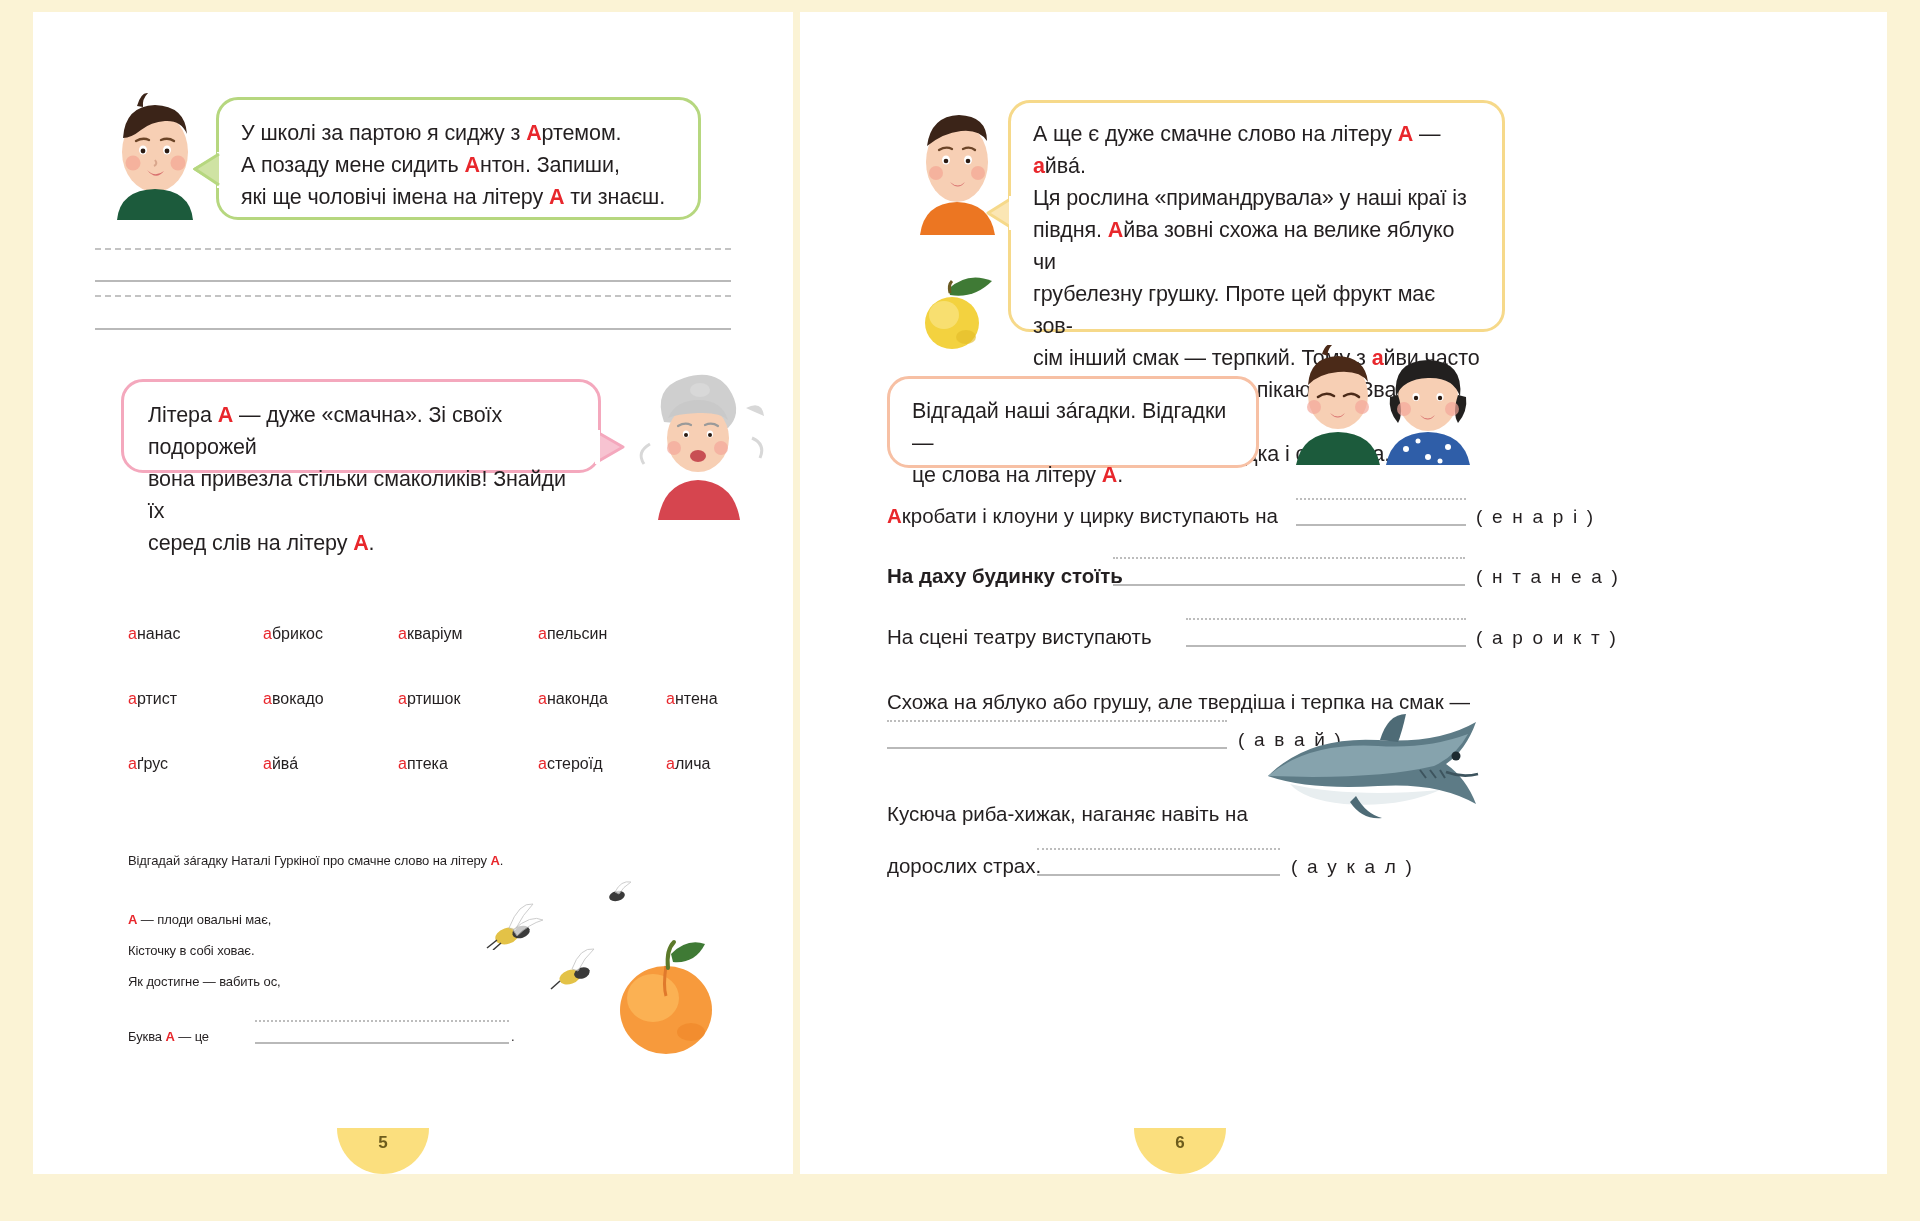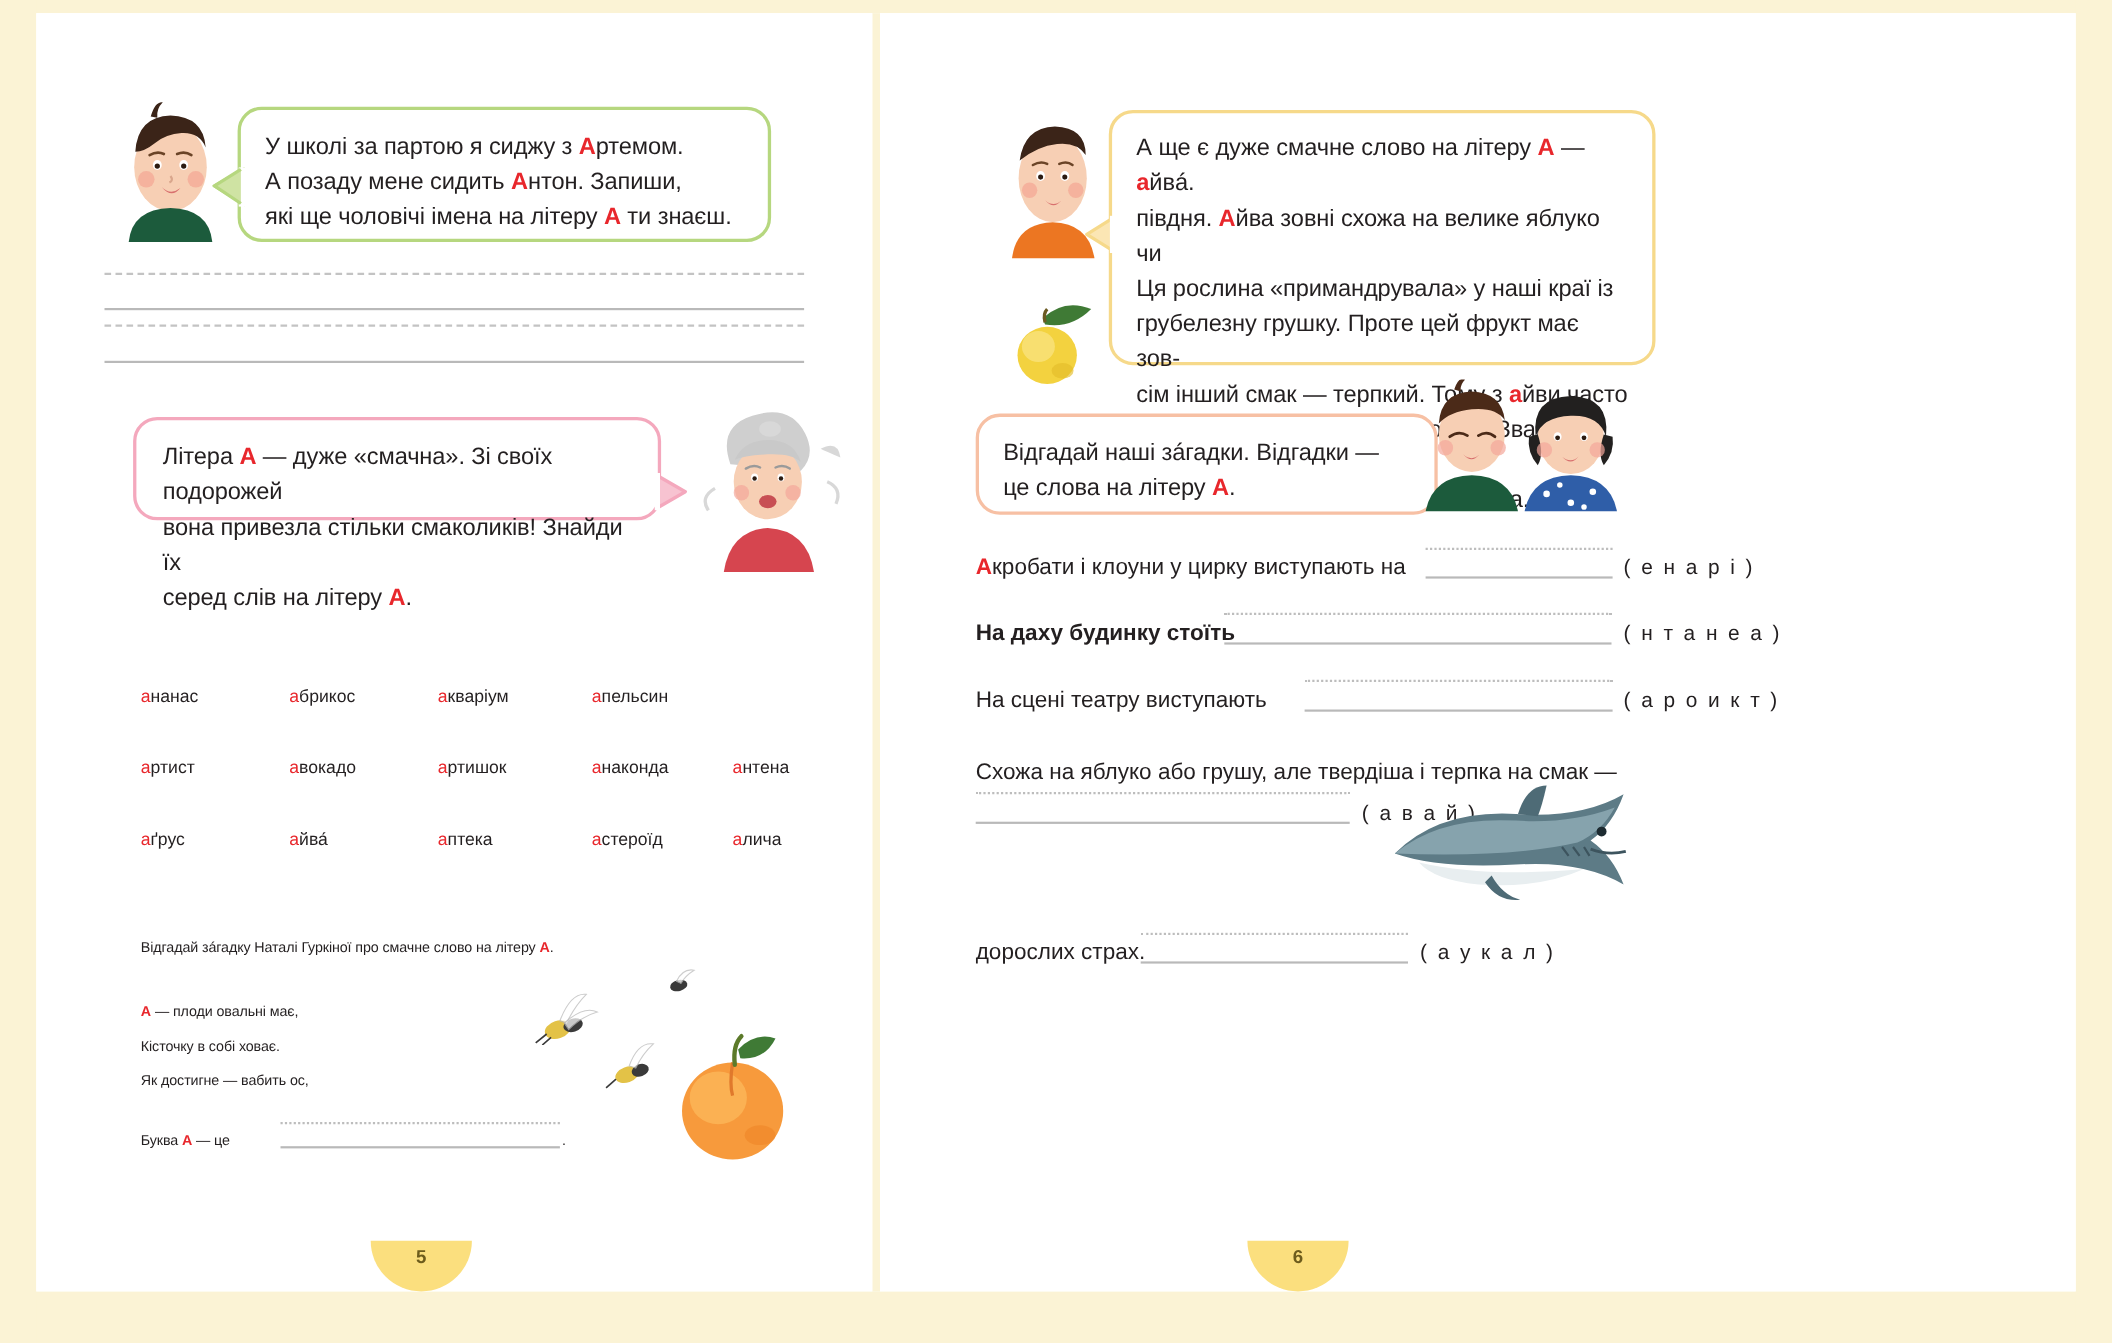--- a/index.html
+++ b/index.html
@@ -306,24 +306,24 @@
       <circle cx="36" cy="73" r="7" fill="#f4a896" opacity="0.75"></circle>
       <circle cx="78" cy="73" r="7" fill="#f4a896" opacity="0.75"></circle>
       <path d="M50 82 q8 7 15 0 q-7 9 -15 0 z" fill="#d8706e"></path>
       <path d="M20 135 q4 -32 37 -33 q33 1 38 33 z" fill="#ec7622"></path>
     </svg>
 
     <div class="bubble bubble-cream" style="left:208px; top:88px; width:497px; height:232px; padding:15px 22px;">
       <p>
         <span>А ще є дуже смачне слово на літеру </span><span class="red">А</span><span> — </span><span class="red">а</span><span>йвá.</span>
       </p>
+      <p>Ця рослина «примандрувала» у наші краї із</p>
       <p>
         <span>півдня. </span><span class="red">А</span><span>йва зовні схожа на велике яблуко чи</span>
       </p>
-      <p>Ця рослина «примандрувала» у наші краї із</p>
       <p>грубелезну грушку. Проте цей фрукт має зов-</p>
       <p>
         <span>сім інший смак — терпкий. Тому з </span><span class="red">а</span><span>йви часто</span>
       </p>
       <p>роблять варення чи запікають її. Зварена або</p>
       <p>
         <span>спечена </span><span class="red">а</span><span>йва — солодка і соковита.</span>
       </p>
     </div>
     <svg class="illus" style="left:186px; top:184px;" width="28" height="34" viewBox="0 0 28 34">
@@ -332,21 +332,21 @@
     </svg>
 
     <svg class="illus" style="left:110px; top:255px;" width="95" height="85" viewBox="0 0 95 85">
       <path d="M38 22 q20 -18 44 -8 q-18 18 -42 14 z" fill="#3f7a35"></path>
       <path d="M40 26 q-2 -8 2 -12" stroke="#6b5a22" stroke-width="3" fill="none"></path>
       <ellipse cx="42" cy="56" rx="27" ry="26" fill="#f3d23f"></ellipse>
       <ellipse cx="34" cy="48" rx="15" ry="14" fill="#f8e279" opacity="0.85"></ellipse>
       <ellipse cx="56" cy="70" rx="10" ry="7" fill="#e3bd2a" opacity="0.65"></ellipse>
     </svg>
 
-    <div class="bubble bubble-peach" style="left:87px; top:364px; width:420px; height:92px; padding:16px 22px;">
+    <div class="bubble bubble-peach" style="left:87px; top:364px; width:372px; height:92px; padding:16px 22px;">
       <p>Відгадай наші зáгадки. Відгадки —</p>
       <p>
         <span>це слова на літеру </span><span class="red">А</span><span>.</span>
       </p>
     </div>
 
     <svg class="illus" style="left:482px; top:333px;" width="200" height="120" viewBox="0 0 200 120">
       <ellipse cx="56" cy="50" rx="30" ry="34" fill="#f7cfb4"></ellipse>
       <path d="M26 40 q2 -28 30 -29 q27 1 30 26 q-8 -12 -30 -10 q-20 2 -30 13 z" fill="#4b2a18"></path>
       <path d="M40 9 q4 -12 10 -9 q-5 5 -4 11 z" fill="#4b2a18"></path>
@@ -397,20 +397,23 @@
     <div class="rule-solid" style="left:386px; top:633px; width:280px;"></div>
     <div class="riddle hint" style="left:676px; top:611px;">( а р о и к т )</div>
 
     <div class="riddle" style="left:87px; top:675px;">
       <span>Схожа на яблуко або грушу, але твердіша і терпка на смак —</span>
     </div>
     <div class="rule-dotted-fine" style="left:87px; top:708px; width:340px;"></div>
     <div class="rule-solid" style="left:87px; top:735px; width:340px;"></div>
     <div class="riddle hint" style="left:438px; top:713px;">( а в а й )</div>
 
+    <div class="riddle" style="left:87px; top:787px;">
+      <span>Кусюча риба-хижак, наганяє навіть на</span>
+    </div>
     <div class="riddle" style="left:87px; top:839px;">
       <span>дорослих страх.</span>
     </div>
     <div class="rule-dotted-fine" style="left:237px; top:836px; width:243px;"></div>
     <div class="rule-solid" style="left:237px; top:862px; width:243px;"></div>
     <div class="riddle hint" style="left:491px; top:840px;">( а у к а л )</div>
 
     <svg class="illus" style="left:460px; top:700px;" width="240" height="130" viewBox="0 0 240 130">
       <path d="M8 64 q40 -40 110 -36 q60 4 98 -18 q-10 28 -30 42 q20 14 30 40 q-38 -22 -98 -18 q-70 4 -110 -10 z" fill="#5d7b86"></path>
       <path d="M8 64 q40 -34 110 -30 q50 3 90 -12 q-12 22 -34 32 q-60 14 -166 10 z" fill="#86a3ad"></path>

